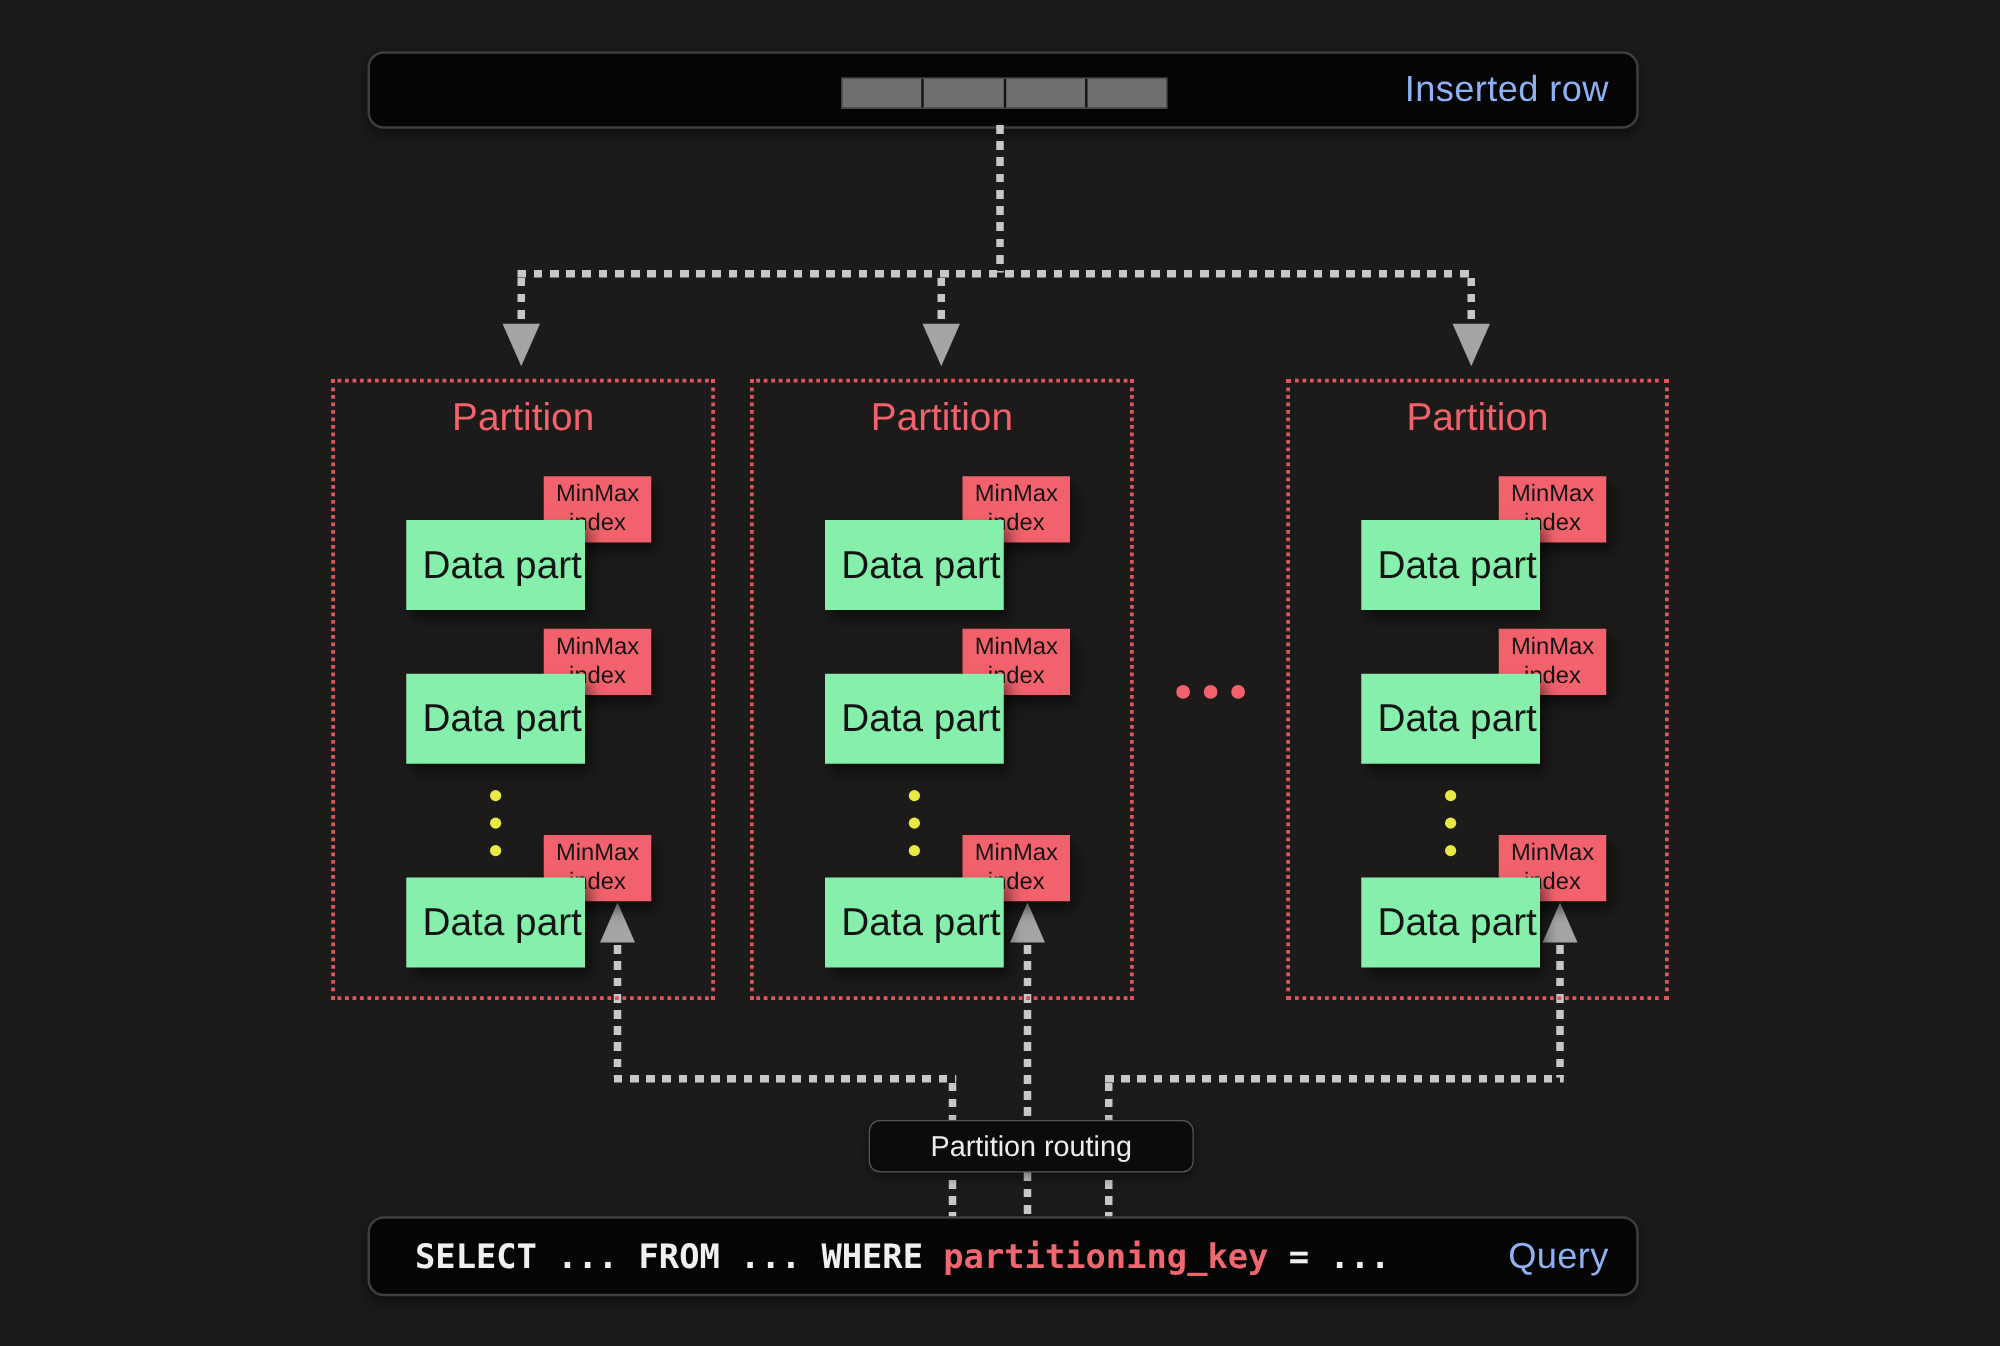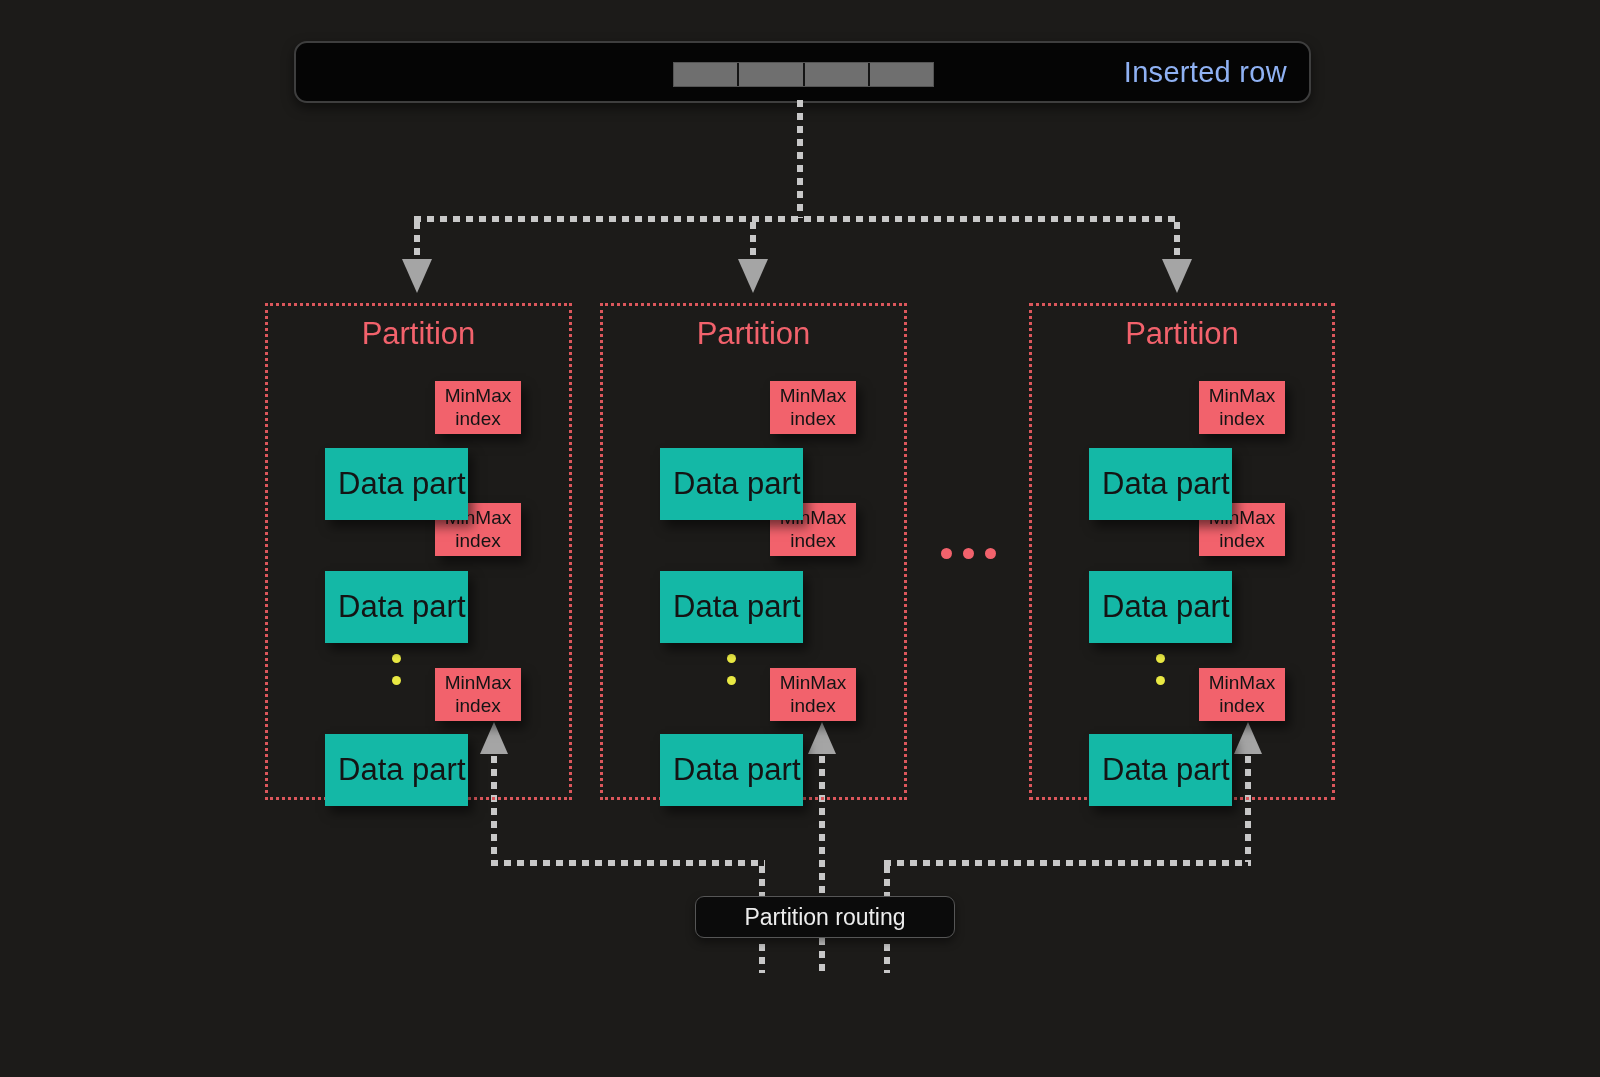--- a/index.html
+++ b/index.html
@@ -39,23 +39,23 @@
 
   
   .partition{position:absolute;top:303px;height:497px;border:3px dotted #dc575c;
              box-sizing:border-box;z-index:2;}
   .partition-title{position:absolute;top:10px;left:0;width:100%;text-align:center;
              color:#f2626c;font-size:31px;}
   .minmax{position:absolute;left:167px;width:86px;height:53px;background:#f2626c;
           color:#141414;font-size:19px;line-height:1.18;text-align:center;
           display:flex;align-items:center;justify-content:center;z-index:3;
           box-shadow:5px 7px 10px rgba(0,0,0,.5);}
-  .datapart{position:absolute;left:57px;width:143px;height:72px;background:#14b8a6;
+  .datapart{position:absolute;left:57px;width:143px;height:72px;background:#86efac;
           color:#141414;font-size:31px;display:flex;align-items:center;z-index:4;
-          padding-left:13px;box-sizing:border-box;box-shadow:5px 7px 10px rgba(0,0,0,.5);margin-top:32px;}
+          padding-left:13px;box-sizing:border-box;box-shadow:5px 7px 10px rgba(0,0,0,.5);}
   .ydot{position:absolute;width:9px;height:9px;border-radius:50%;background:#e9e943;left:124px;}
 
   
   .rdot{position:absolute;width:11px;height:11px;border-radius:50%;background:#f2626c;top:548px;}
 
   
   .query-text{position:absolute;left:36px;top:0;height:100%;display:flex;align-items:center;
       font-family:"DejaVu Sans Mono","Liberation Mono",monospace;font-size:27px;font-weight:600;
       color:#f0f0f0;white-space:pre;}
   .query-key{color:#f2666f;}
@@ -138,14 +138,18 @@
   <div class="vdash" style="left:1245px;top:756px;height:106px;"></div>
 
   <div class="hdash" style="left:491px;top:860px;width:274px;"></div>
   <div class="hdash" style="left:884px;top:860px;width:367px;"></div>
 
   <div class="vdash" style="left:759px;top:866px;height:107px;"></div>
   <div class="vdash" style="left:884px;top:866px;height:107px;"></div>
 
   <div class="chip" style="left:695px;top:896px;width:258px;height:40px;">Partition routing</div>
 
+  <div class="bar bottom">
+    <div class="query-text"><span>SELECT ... FROM ... WHERE </span><span class="query-key">partitioning_key</span><span> = ...</span></div>
+    <div class="bar-label">Query</div>
+  </div>
 
 </div>
 
 </body></html>

